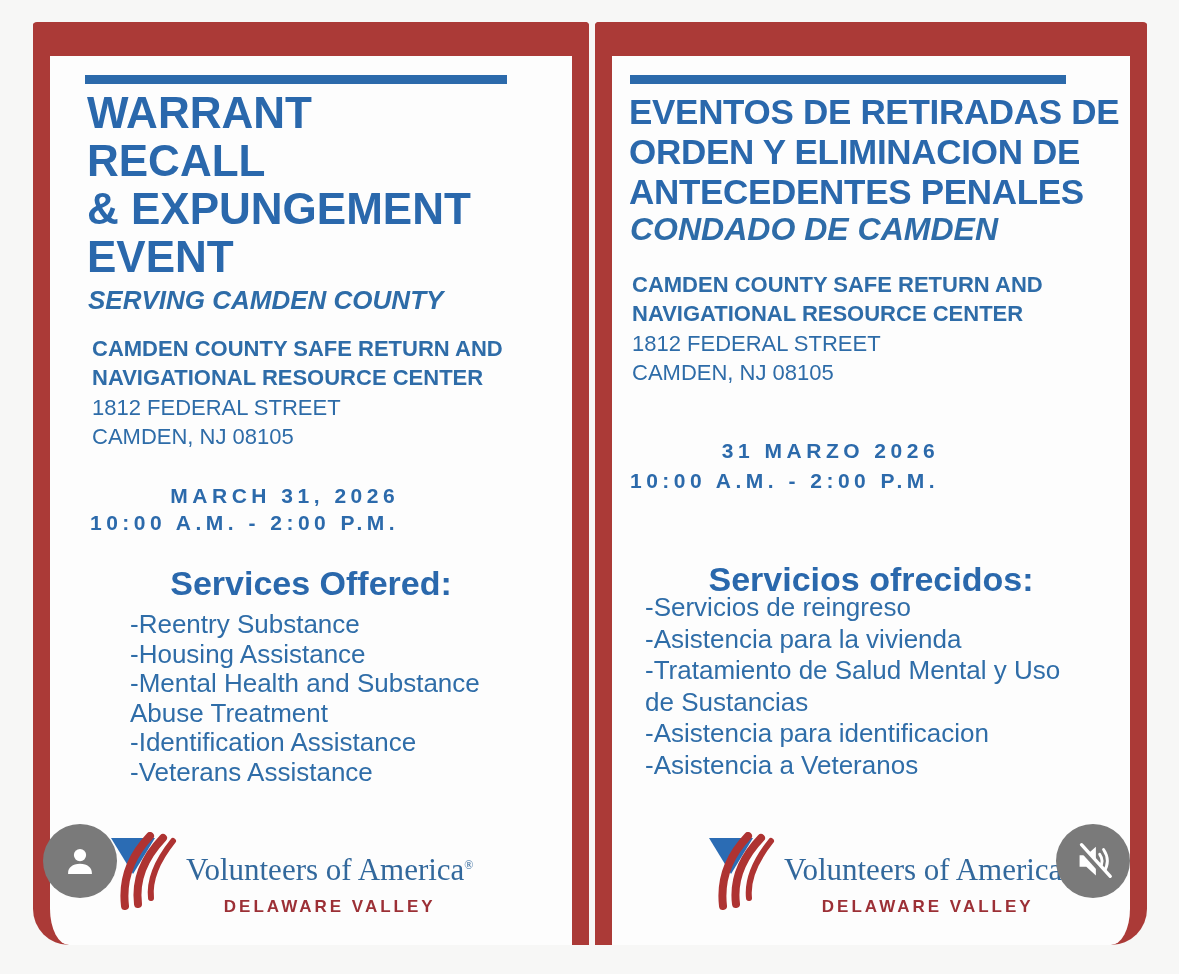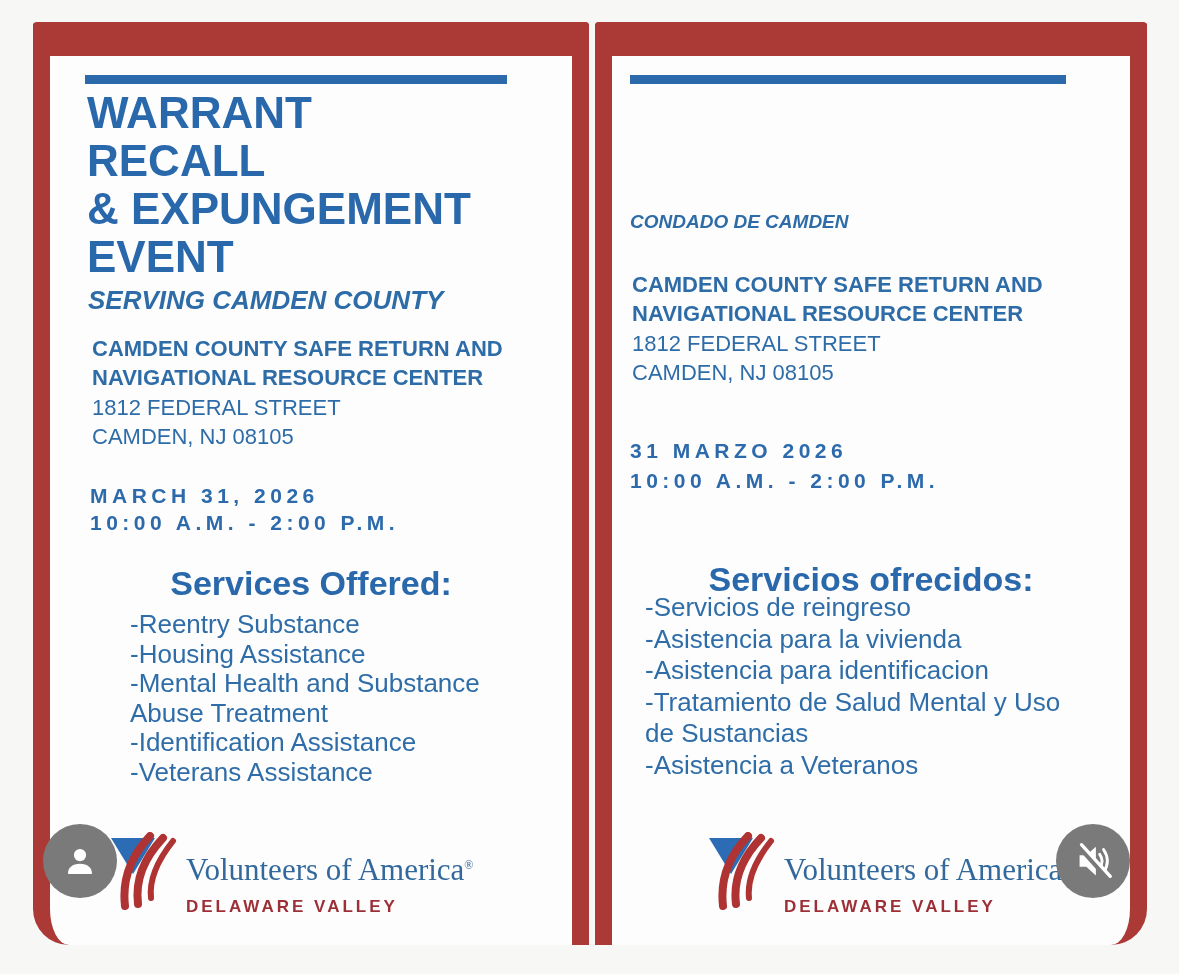--- a/index.html
+++ b/index.html
@@ -10,44 +10,44 @@
   #card-en{left:33px;width:556px;border-width:34px 17px 0 17px;border-radius:4px 4px 0 36px;}
   #card-es{left:595px;width:552px;border-width:34px 17px 0 17px;border-radius:4px 4px 36px 0;}
   .accent-bar{position:absolute;height:9px;background:#2c6aab;}
   #bar-en{left:35px;top:19px;width:422px;}
   #bar-es{left:18px;top:19px;width:436px;}
   .title{position:absolute;font-weight:bold;color:#2a68ac;}
   #title-en{left:37px;top:33px;font-size:44px;line-height:48px;letter-spacing:0px;}
   #title-es{left:17px;top:36px;font-size:35px;line-height:40px;letter-spacing:-0.3px;width:495px;}
   .subtitle{position:absolute;font-style:italic;font-weight:600;color:#2e6ca8;}
   #subtitle-en{left:38px;top:229px;font-size:26px;}
-  #subtitle-es{left:18px;top:155px;font-size:19px;}
+  #subtitle-es{left:18px;top:155px;font-size:32px;}
   .venue{position:absolute;color:#2e6ca8;font-size:22px;line-height:29.4px;}
   #venue-en{left:42px;top:278px;}
   #venue-es{left:20px;top:214px;}
   .venue .vn{font-weight:bold;}
-  .when{position:absolute;color:#2c6aab;font-weight:bold;font-size:21px;letter-spacing:4.5px;}
+  .when{position:absolute;color:#2c6aab;font-weight:bold;font-size:21px;letter-spacing:4.5px;text-align:right;}
   #when-en{left:40px;top:426px;line-height:27px;}
   #when-es{left:18px;top:380px;line-height:30px;}
   .svc-head{position:absolute;left:0;width:100%;text-align:center;font-weight:bold;
             font-size:34px;color:#2a68ac;}
   #svc-head-en{top:508px;}
   #svc-head-es{top:504px;}
   .svc-list{position:absolute;margin:0;padding:0;list-style:none;color:#2f6da8;font-size:26px;}
   #svc-list-en{left:80px;top:554px;width:370px;line-height:29.6px;}
   #svc-list-es{left:33px;top:536px;width:450px;line-height:31.6px;}
   .svc-list li{white-space:pre-line;}
   .logo-row{position:absolute;display:flex;align-items:flex-start;}
   #logo-en{left:58px;top:776px;}
   #logo-es{left:94px;top:776px;}
   .logo-mark{width:74px;height:80px;flex:0 0 auto;}
   .logo-text{margin-left:4px;margin-top:15px;}
   .logo-name{font-family:"Liberation Serif",serif;font-size:31px;color:#32689c;line-height:36px;}
   .logo-name sup{font-size:12px;}
-  .logo-region{margin-top:9px;font-size:17px;font-weight:bold;letter-spacing:3px;color:#9c3036;}
+  .logo-region{margin-top:9px;font-size:17px;font-weight:bold;letter-spacing:3px;color:#9c3036;text-align:center;}
   .round-btn{position:absolute;top:824px;width:74px;height:74px;border-radius:50%;
              background:#7a7a7a;border:none;padding:0;cursor:pointer;
              display:flex;align-items:center;justify-content:center;}
   #avatar-btn{left:43px;}
   #mute-btn{left:1056px;}
 </style>
 </head>
 <body>
 
 <div id="stage">
@@ -97,43 +97,48 @@
       <div class="logo-text">
         <div class="logo-name"><span>Volunteers of America</span><sup>®</sup></div>
         <div class="logo-region">DELAWARE VALLEY</div>
       </div>
     </div>
   </div>
 
   <div class="card" id="card-es">
     <div class="accent-bar" id="bar-es"></div>
 
+    <div class="title" id="title-es">
+      <div>EVENTOS DE RETIRADAS DE</div>
+      <div>ORDEN Y ELIMINACION DE</div>
+      <div>ANTECEDENTES PENALES</div>
+    </div>
 
     <div class="subtitle" id="subtitle-es">CONDADO DE CAMDEN</div>
 
     <div class="venue" id="venue-es">
       <div class="vn">CAMDEN COUNTY SAFE RETURN AND</div>
       <div class="vn">NAVIGATIONAL RESOURCE CENTER</div>
       <div>1812 FEDERAL STREET</div>
       <div>CAMDEN, NJ 08105</div>
     </div>
 
     <div class="when" id="when-es">
       <div>31 MARZO 2026</div>
       <div>10:00 A.M. - 2:00 P.M.</div>
     </div>
 
     <div class="svc-head" id="svc-head-es">Servicios ofrecidos:</div>
 
     <ul class="svc-list" id="svc-list-es">
       <li>-Servicios de reingreso</li>
       <li>-Asistencia para la vivienda</li>
-      <li>-Asistencia para identificacion</li>
       <li>-Tratamiento de Salud Mental y Uso
 de Sustancias</li>
+      <li>-Asistencia para identificacion</li>
       <li>-Asistencia a Veteranos</li>
     </ul>
 
     <div class="logo-row" id="logo-es">
       <svg class="logo-mark" viewBox="0 0 74 80">
         <polygon points="3,6 47,6 25,42" fill="#2b6cb4"></polygon>
         <path d="M17,74 C14,48 23,24 42,4" stroke="#ae3332" stroke-width="8" fill="none" stroke-linecap="round"></path>
         <path d="M30,72 C27,48 36,26 55,6" stroke="#ae3332" stroke-width="8" fill="none" stroke-linecap="round"></path>
         <path d="M43,66 C41,47 49,29 65,9" stroke="#ae3332" stroke-width="6" fill="none" stroke-linecap="round"></path>
       </svg>

